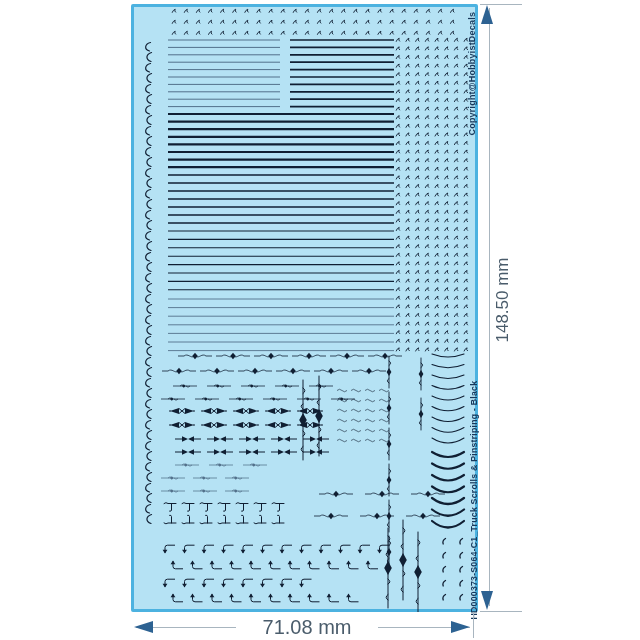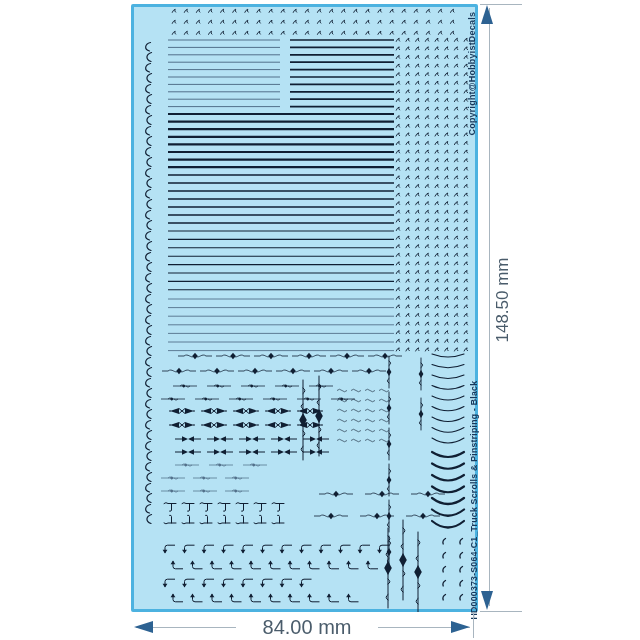--- a/index.html
+++ b/index.html
@@ -796,15 +796,15 @@
   <div class="dim-line" style="left:480px;top:611px;width:42px;height:1px;"></div>
   <div class="dim-line" style="left:489px;top:8px;width:1px;height:598px;"></div>
   <div class="arr arr-up"></div>
   <div class="arr arr-down"></div>
   <div class="vtext dim-text v-dim-label">148.50 mm</div>
 
   <div class="dim-line" style="left:473px;top:612px;width:1px;height:26px;"></div>
   <div class="dim-line" style="left:136px;top:627px;width:334px;height:1px;"></div>
   <div class="arr arr-left"></div>
   <div class="arr arr-right"></div>
-  <div class="dim-text h-dim-label">84.00 mm</div>
+  <div class="dim-text h-dim-label">71.08 mm</div>
 
 </div>
 
 </body></html>

